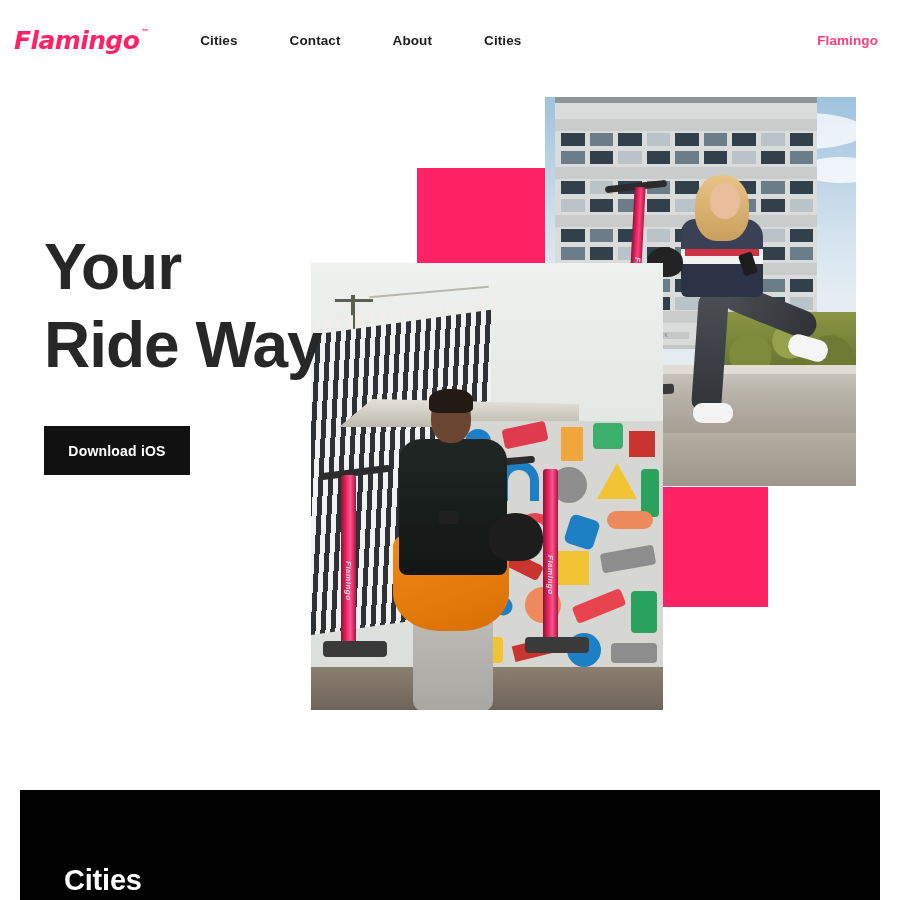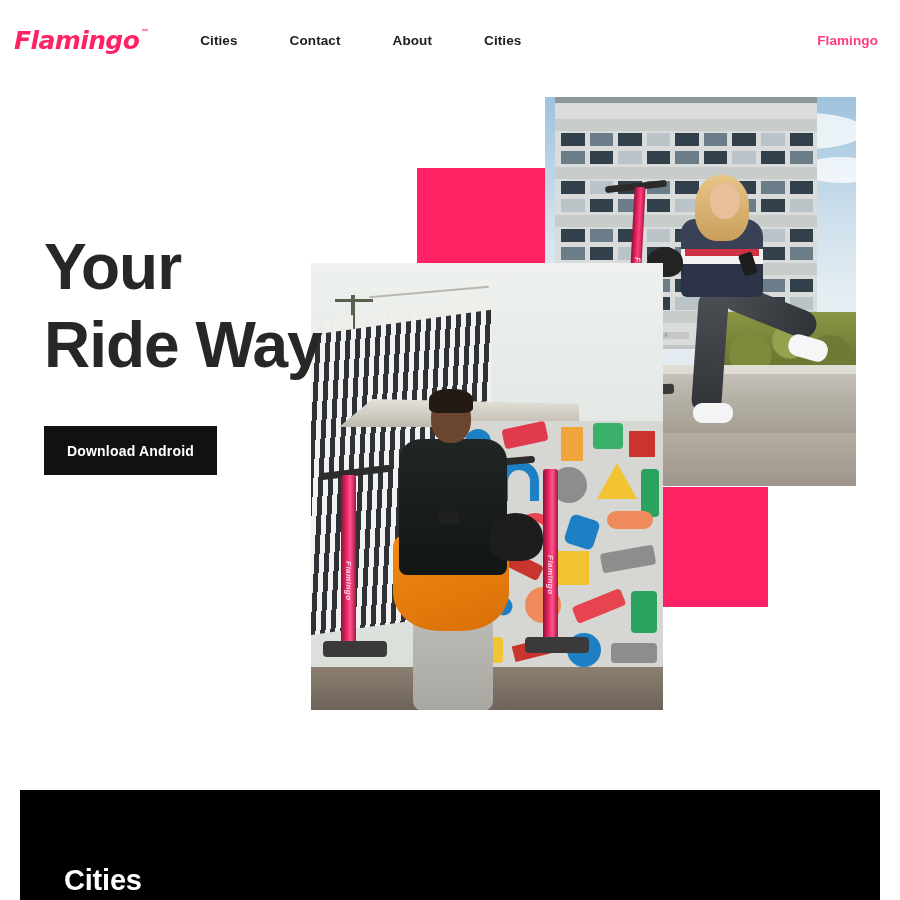--- a/index.html
+++ b/index.html
@@ -409,21 +409,21 @@
       <div class="ph2-man-hair"></div>
     </div>
   </div>
 
   <div class="hero-copy">
     <h1 class="headline">
       <span>Your</span><br>
       <span>Ride Way</span>
     </h1>
     <div class="btns">
-      <button class="btn btn-android">Download Android</button>
+      <button class="btn btn-ios">Download iOS</button>
     </div>
   </div>
 
   <div class="cities-section">
     <h2 class="cities-title">Cities</h2>
   </div>
 
 </div>
 
 </body></html>

